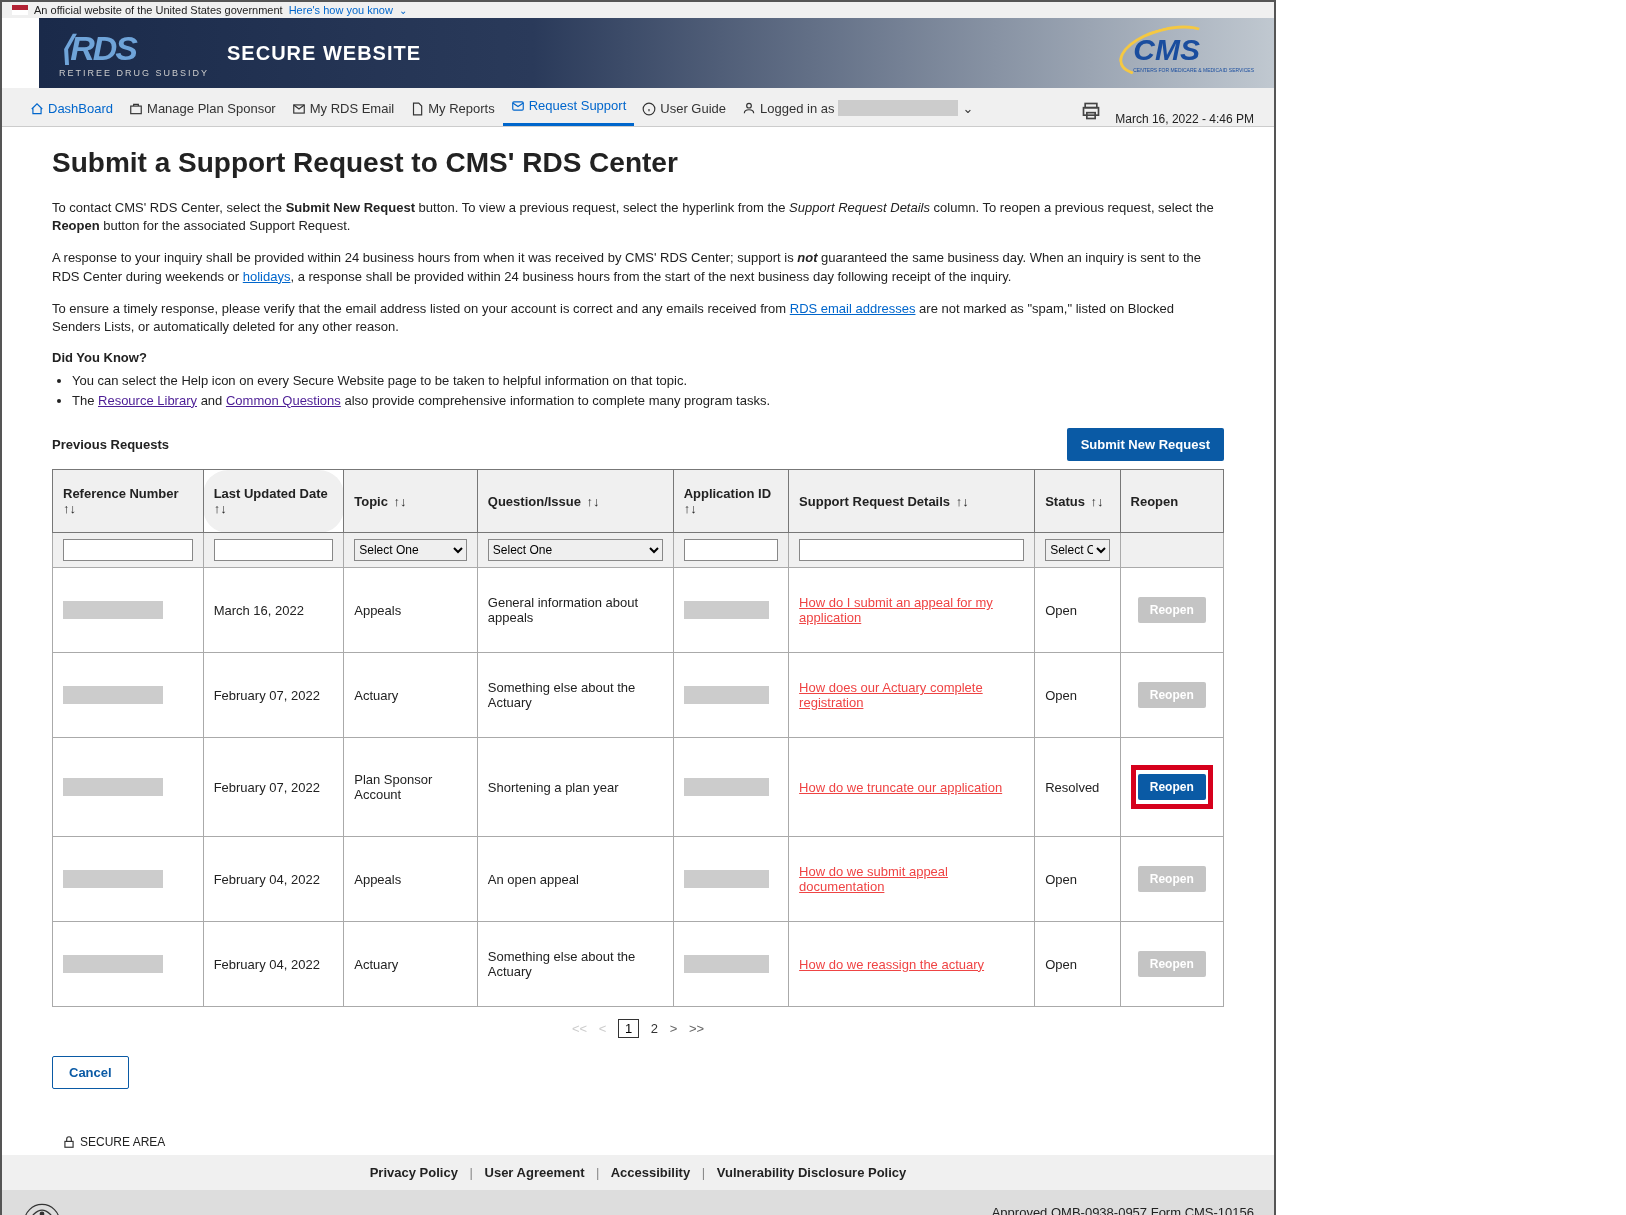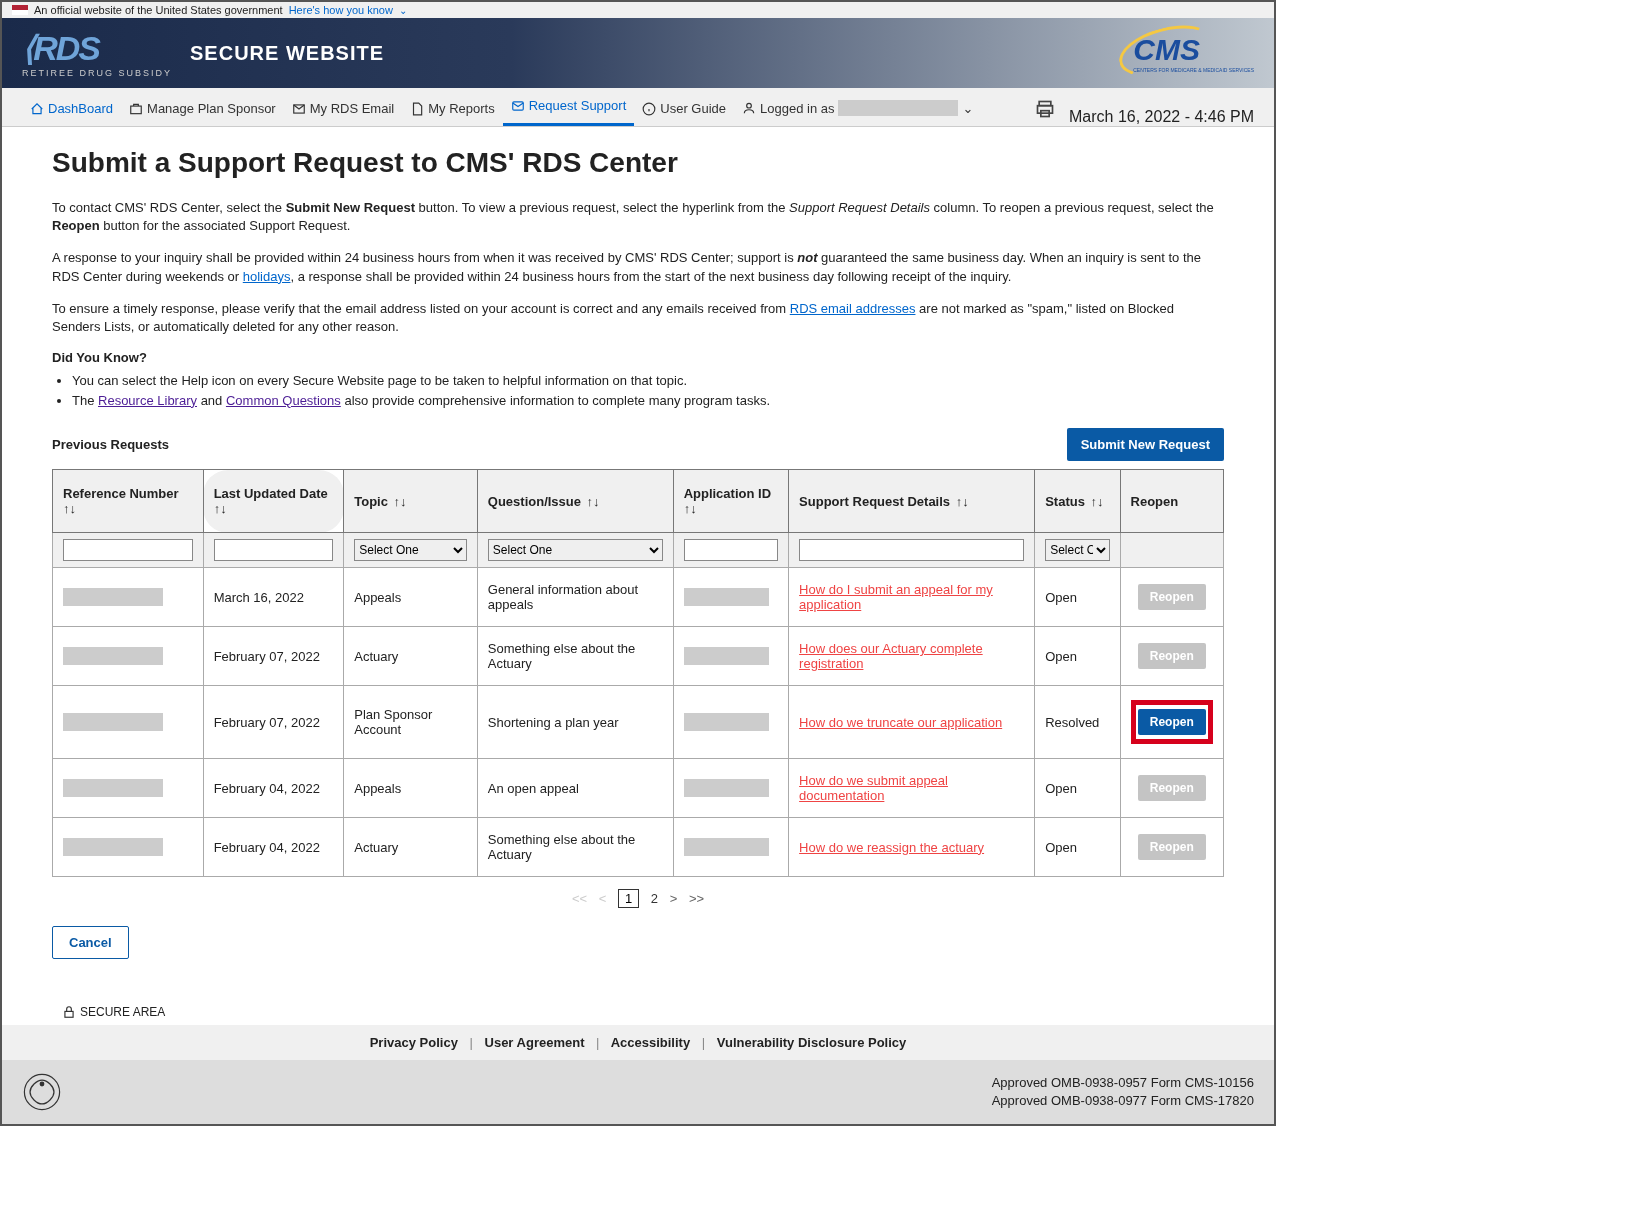--- a/index.html
+++ b/index.html
@@ -1,56 +1,56 @@
 <!DOCTYPE html>
 <html><head>
 <meta charset="utf-8">
 <style>
 * { box-sizing: border-box; margin: 0; padding: 0; }
 body { font-family: Arial, Helvetica, sans-serif; font-size: 13px; color: #222; background: #fff; border: 2px solid #555; width: 1276px; }
 .gov-banner { background: #f0f0f0; padding: 2px 10px; font-size: 11px; display: flex; align-items: center; gap: 6px; }
 .gov-banner .flag { width: 16px; height: 10px; background: linear-gradient(to bottom, #b22234 0%, #b22234 50%, #fff 50%); display: inline-block; }
 .gov-banner a { color: #0066cc; text-decoration: none; }
 .gov-banner .chev { color: #0066cc; font-size: 10px; }
-.header-main { background: linear-gradient(to right, #1a2a4a 0%, #2a3a5a 40%, #c0c8d0 100%); padding: 10px 20px; display: flex; justify-content: space-between; align-items: center; }
+.header-main { background: linear-gradient(to right, #1a2a4a 0%, #2a3a5a 40%, #c0c8d0 100%); padding: 10px 20px; display: flex; justify-content: space-between; align-items: center; margin-left: 37px; }
 .logo-area { display: flex; align-items: center; gap: 18px; }
 .rds-logo { color: #8fb4d9; }
 .rds-logo .big { font-size: 34px; font-weight: bold; font-style: italic; letter-spacing: -2px; color: #6fa4d9; }
 .rds-logo .small { font-size: 9px; letter-spacing: 2px; color: #ccc; display: block; }
 .secure-website { color: #fff; font-size: 20px; font-weight: 600; letter-spacing: 1px; }
 .cms-logo { color: #1a4d9e; font-size: 30px; font-weight: bold; font-style: italic; position: relative; }
 .cms-logo::before { content: ""; position: absolute; width: 90px; height: 40px; border: 3px solid #f5c842; border-radius: 50%; left: -15px; top: -5px; border-bottom-color: transparent; border-right-color: transparent; transform: rotate(-15deg); }
 .cms-logo .sub { font-size: 5px; font-style: normal; font-weight: normal; display: block; }
 .nav-bar { background: #f0f0f0; border-bottom: 1px solid #ccc; padding: 0 20px; display: flex; align-items: flex-end; font-size: 13px; }
 .nav-item { padding: 10px 8px; display: flex; align-items: center; gap: 4px; color: #333; cursor: pointer; }
 .nav-item.active { color: #0066cc; border-bottom: 3px solid #0066cc; }
 .nav-item svg, .nav-item .icon { width: 14px; height: 14px; }
 .nav-spacer { flex: 1; }
 .nav-right { display: flex; align-items: center; gap: 14px; }
 .print-icon { width: 20px; height: 20px; }
-.timestamp { font-size: 16px; margin-top: 16px; }
+.timestamp { font-size: 12px; margin-top: 16px; }
 .redacted { background: #ccc; display: inline-block; height: 16px; vertical-align: middle; }
 .content { padding: 20px 50px; }
 h1 { font-size: 28px; font-weight: 700; margin-bottom: 20px; }
 .para { font-size: 13px; line-height: 1.4; margin-bottom: 14px; }
 .para a { color: #0066cc; text-decoration: underline; }
 .para .bold { font-weight: bold; }
 .para .italic { font-style: italic; }
 .para .boldit { font-weight: bold; font-style: italic; }
 .did-you-know { font-weight: bold; font-size: 13px; margin-bottom: 6px; }
 ul.bullets { margin-left: 20px; margin-bottom: 18px; }
 ul.bullets li { font-size: 13px; line-height: 1.5; }
 ul.bullets a { color: #4c1d95; text-decoration: underline; }
 .table-header-row { display: flex; justify-content: space-between; align-items: center; margin-bottom: 8px; }
 .prev-req { font-weight: bold; font-size: 13px; }
 .submit-btn { background: #0a5aa5; color: #fff; border: none; padding: 9px 14px; font-weight: bold; font-size: 13px; border-radius: 2px; cursor: pointer; }
 table.requests { width: 100%; border-collapse: collapse; border: 1px solid #777; }
 table.requests th { background: #f0f0f0; border: 1px solid #777; padding: 16px 10px; text-align: left; font-size: 13px; font-weight: bold; }
 table.requests th .sort { font-weight: normal; margin-left: 2px; }
-table.requests td { border: 1px solid #aaa; padding: 14px 10px; font-size: 13px; vertical-align: middle; }
+table.requests td { border: 1px solid #aaa; padding: 27px 10px; font-size: 13px; vertical-align: middle; }
 tr.filter-row td { background: #f0f0f0; padding: 6px 10px; }
 tr.filter-row input { width: 100%; height: 22px; border: 1px solid #888; padding: 2px; font-size: 12px; }
 tr.filter-row select { width: 100%; height: 22px; border: 1px solid #888; font-size: 12px; }
 .col-ref { width: 150px; }
 .col-date { width: 140px; border-radius: 25px; }
 .col-topic { width: 133px; }
 .col-question { width: 195px; }
 .col-appid { width: 115px; }
 .col-details { width: 245px; }
 .col-status { width: 85px; }

